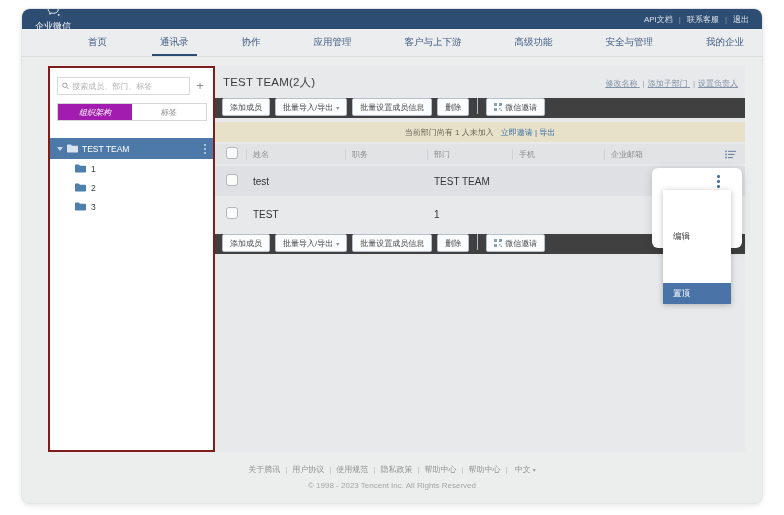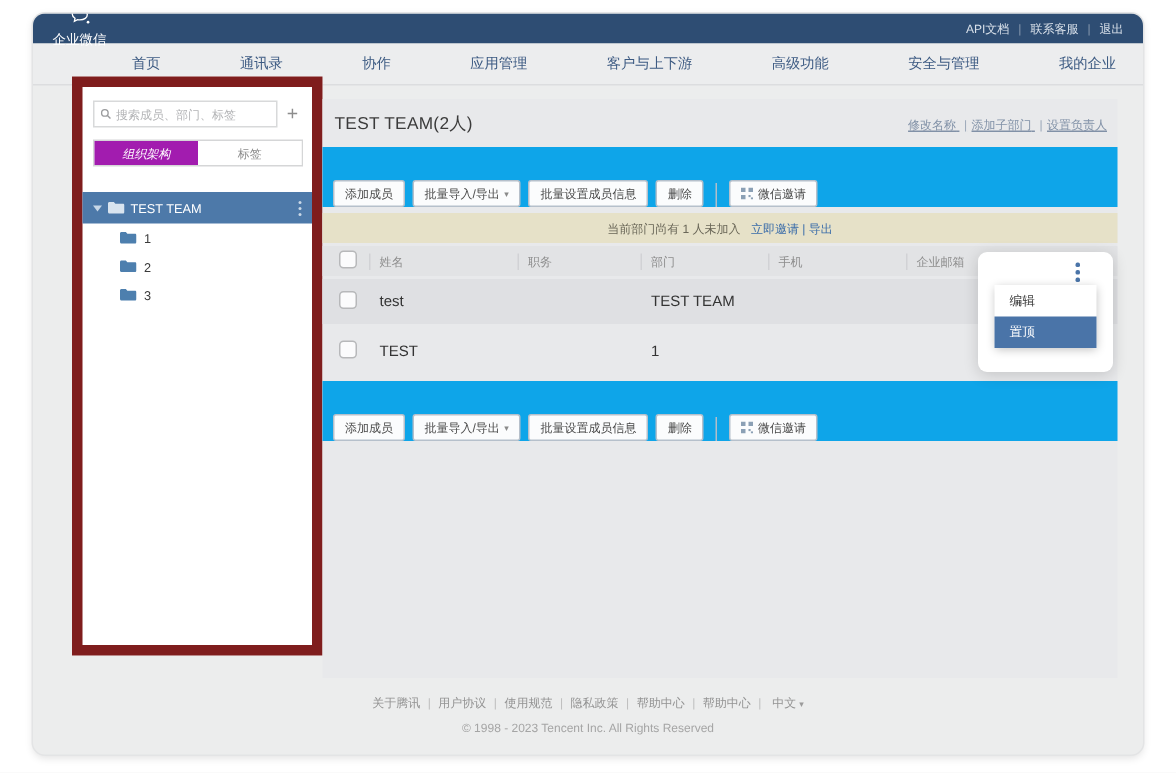--- a/index.html
+++ b/index.html
@@ -14,21 +14,21 @@
   .topbar-links .tlink { cursor:pointer; }
   .topbar-links .tlink + .tlink::before { content:"|"; color:rgba(255,255,255,.4); margin:0 6px; }
 
   
   .mainnav { height:28px; background:#ecedee; border-bottom:1px solid #dcdddf; display:flex; align-items:stretch;
              padding-left:66px; gap:53px; font-size:9.5px; color:#3c5a82; }
   .nav-item { display:flex; align-items:center; position:relative; cursor:pointer; white-space:nowrap; }
   .nav-item.active::after { content:""; position:absolute; left:-8px; right:-8px; bottom:0; height:2px; background:#2e4d73; }
 
   
-  .sidebar { position:absolute; left:26px; top:42px; width:167px; height:386px; background:#fff; border:7px solid #7f1d1d; }
+  .sidebar { position:absolute; left:26px; top:57px; width:167px; height:386px; background:#fff; border:2px solid #7f1d1d; }
   .search-row { margin:9px 6px 0 7px; display:flex; align-items:center; gap:3px; }
   .searchbox { flex:1; height:18px; border:1px solid #d8d9da; background:#fff; display:flex; align-items:center; padding:0 4px; gap:3px; }
   .searchbox input { border:none; outline:none; width:100%; font-size:8px; color:#333; font-family:inherit; background:transparent; }
   .searchbox input::placeholder { color:#b3b4b6; }
   .add-btn { width:14px; height:18px; background:none; border:none; font-size:13px; line-height:14px; color:#8d8d8d; cursor:pointer; }
   .tabs { margin:8px 6px 0 7px; display:flex; border:1px solid #d5d6d7; height:18px; }
   .tab { flex:1; display:flex; align-items:center; justify-content:center; font-size:8px; color:#8c8c8c; background:#fff; cursor:pointer; }
   .tab.active { background:#a21caf; color:#fff;font-style:italic; }
   .tree { margin-top:17px; }
   .tree-root { height:21px; background:#4d79a9; color:#fff; display:flex; align-items:center; padding:0 7px; gap:4px; font-size:8.5px; position:relative; cursor:pointer; }
@@ -40,21 +40,21 @@
   .tree-item .folder { color:#4d7fae; }
 
   
   .main { position:absolute; left:193px; top:57px; width:530px; height:386px; background:#e8e9eb; }
   .main-header { padding:9px 7px 0 8px; display:flex; justify-content:space-between; align-items:baseline; }
   .page-title { font-size:11.5px; font-weight:500; color:#3b3b3b; letter-spacing:.2px; }
   .header-links { font-size:8px; color:#8191a7;text-decoration:underline; }
   .header-links .hlink { cursor:pointer; }
   .header-links .hlink + .hlink::before { content:"|"; color:#9aa7b8; margin:0 3px; }
 
-  .toolbar { margin-top:8px; height:40px; background:#0ea5e9; display:flex; align-items:flex-end; padding:0 7px; gap:5px; }
+  .toolbar { margin-top:8px; height:20px; background:#404040; display:flex; align-items:flex-start; padding:0 7px; gap:5px; }
   .toolbar.bottom { margin-top:6px; }
   .btn { height:18px; background:#fbfcfd; border:1px solid #b6c0cb; border-radius:2px; font-size:8px; color:#494949;
          padding:0 7px; display:flex; align-items:center; gap:3px; cursor:pointer; font-family:inherit; white-space:nowrap; }
   .btn .caret { font-size:6px; color:#8a8a8a; }
   .tb-divider { width:1px; height:16px; background:#b2bec9; margin:0 3px; }
 
   .notice { margin-top:4px; height:20px; background:#e6e1c8; display:flex; align-items:center; justify-content:center; gap:7px; font-size:8px; color:#6a6758; }
   .notice .nlinks { color:#3a6ca9; }
   .notice .nlink { cursor:pointer; }
 
@@ -72,21 +72,21 @@
   .redact.email { width:95px; }
 
   .col-settings { display:flex; justify-content:flex-end; padding-right:8px; }
 
   
   .halo { position:absolute; left:630px; top:159px; width:90px; height:80px; background:#fff; border-radius:6px;
           box-shadow:0 2px 10px rgba(0,0,0,.16); z-index:5; }
   .row-dots { position:absolute; left:65px; top:7px; display:flex; flex-direction:column; gap:2.5px; cursor:pointer; }
   .row-dots i { width:2.5px; height:2.5px; border-radius:50%; background:#4a74a8; }
   .menu { position:absolute; left:641px; top:181px; width:68px; background:#fff; box-shadow:0 1px 6px rgba(0,0,0,.25); z-index:6; font-size:8.5px; }
-  .menu-item { height:21px; display:flex; align-items:center; padding-left:10px; color:#3b3b3b; cursor:pointer; }
+  .menu-item { height:21px; display:flex; align-items:center; padding-left:10px; color:#3b3b3b; cursor:pointer;margin-top:36px; }
   .menu-item.active { background:#4a74a8; color:#fff; }
 
   
   .footer { position:absolute; left:0; right:0; top:449px; text-align:center; }
   .flinks { font-size:8px; color:#939393; display:inline-flex; align-items:center; }
   .flink { cursor:pointer; }
   .flink + .flink::before { content:"|"; color:#bdbdbd; margin:0 5px; }
   .lang-caret { font-size:6px; color:#9b9b9b; margin-left:2px; }
   .copyright { margin-top:5px; font-size:8px; color:#a5a5a5; }
 </style>

